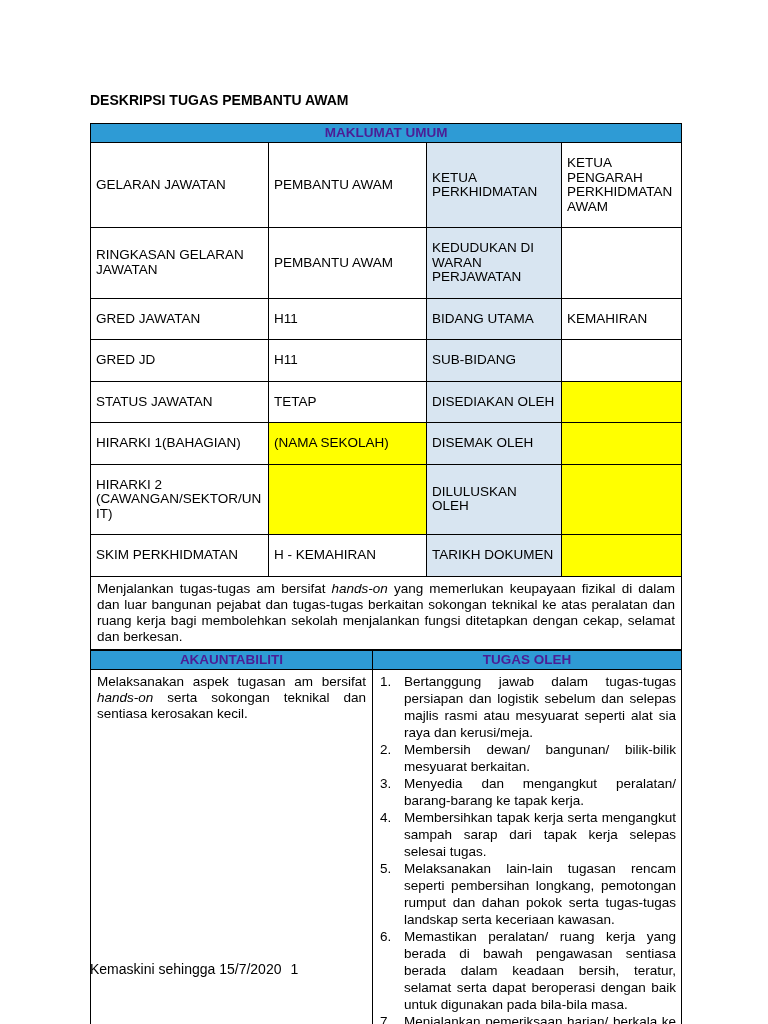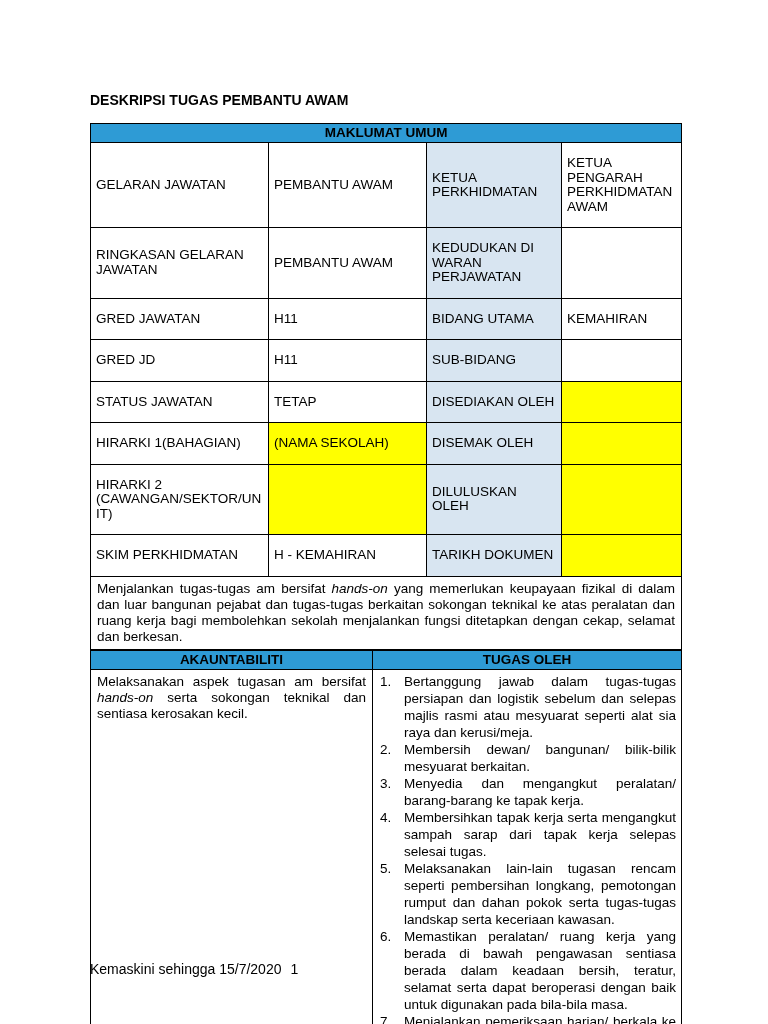--- a/index.html
+++ b/index.html
@@ -24,21 +24,21 @@
   .tbl td {
     border: 1px solid #000;
     font-size: 13.5px;
     line-height: 14.5px;
     padding: 13px 5px;
     vertical-align: middle;
     overflow-wrap: break-word;
   }
   .blue-header {
     background: var(--header-blue, #2E9BD5);
-    color: #000000;
+    color: #4c1d95;
     font-weight: bold;
     text-align: center;
     padding: 2px 4px !important;
     line-height: 14px !important;
     height: 18px;
   }
   .cell-blue { background: var(--cell-blue, #D8E5F1); }
   .yellow { background: var(--yellow, #FFFF00); }
   .tujuan-cell {
     text-align: justify;

